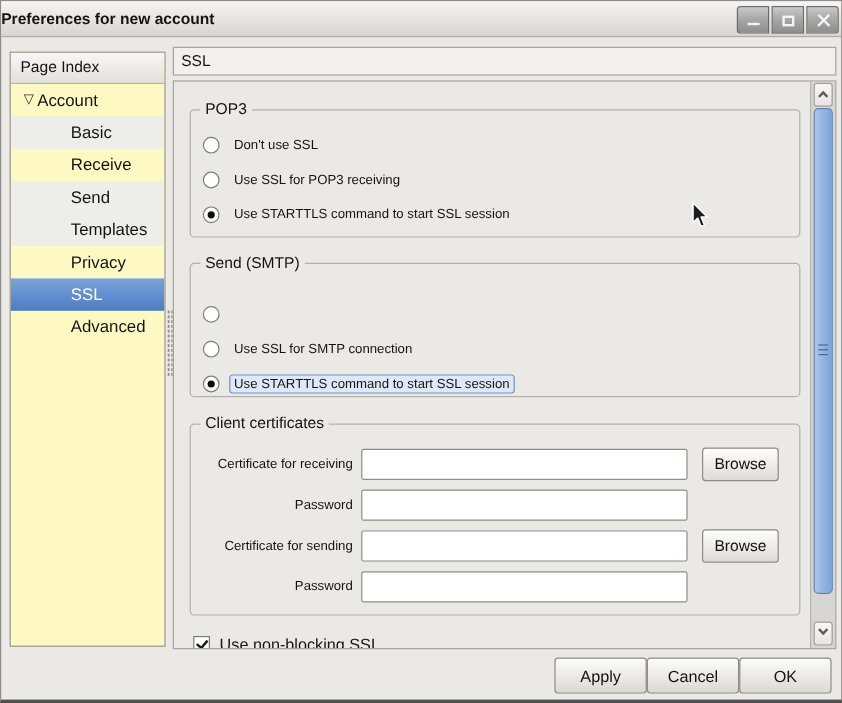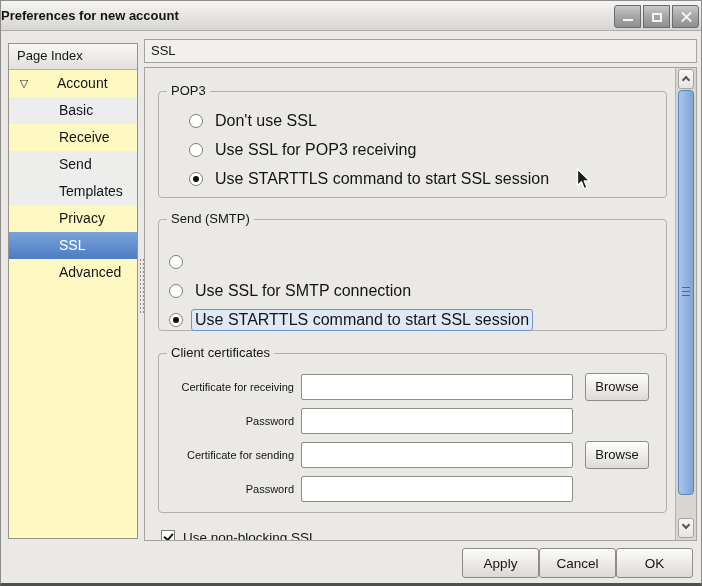--- a/index.html
+++ b/index.html
@@ -27,43 +27,43 @@
   
   .sidebar{position:absolute; left:7px; top:12px; width:130px; height:496px;
     border:1px solid #96938f; background:#fef9c3; overflow:hidden;}
   .page-index{height:26px; background:linear-gradient(#f8f7f6,#e2e0dd);
     border-bottom:1px solid #b5b2ae; font-size:13px; line-height:24px; padding-left:8px;}
   .tree-row{position:relative; height:27px; line-height:27px; font-size:14px; cursor:default;}
   .tree-row.alt{background:#ededec;}
   .tree-row.selected{background:linear-gradient(#7ba3db,#4c7cc2); color:#fff;}
   .expander{position:absolute; left:7px; top:0; width:16px; text-align:center; font-size:11px; color:#2b2b2b;}
   .expander::before{content:"▽";}
-  .t-parent{display:block; padding-left:48px;}
+  .t-parent{display:block; padding-left:22px;}
   .t-child{display:block; padding-left:50px;}
   .splitter{position:absolute; left:138px; top:227px; width:5px; height:56px;
     background-image:radial-gradient(circle,#8f8d8a 0.9px,transparent 1.1px);
     background-size:3px 4px;}
   
   .page-header{position:absolute; left:143px; top:8px; width:553px; height:24px;
     border:1px solid #a5a3a0; background:#f1f0ee; font-size:13px; line-height:21px; padding-left:6px;}
   
   .scroll-frame{position:absolute; left:143px; top:36px; width:553px; height:474px;
     border:1px solid #a5a3a0; background:#ebe9e6; overflow:hidden;}
   .content{position:absolute; left:0; top:0; right:21px; bottom:0; overflow:hidden; padding-left:13px;}
   .group{position:relative; margin-right:8px; border:1px solid #b3b0ab; border-radius:4px; background:#ebe9e6;}
   .group-label{position:absolute; top:-9px; left:8px; background:#ebe9e6; padding:0 4px; font-size:13px; white-space:nowrap;}
-  .g-pop3{margin-top:23px; height:107px; padding-top:14px;padding-left:20px;}
+  .g-pop3{margin-top:23px; height:107px; padding-top:14px;}
   .g-smtp{margin-top:21px; height:112px; padding-top:27px;}
   .g-certs{margin-top:22px; height:160px; padding-top:18px;}
   .radio-row{display:flex; align-items:center; height:29px; padding-left:10px;}
   .radio{position:relative; flex:none; width:14px; height:14px; border-radius:50%;
     border:1px solid #7f7c78; background:#fff;}
   .radio.checked::after{content:""; position:absolute; left:3px; top:3px; width:6px; height:6px;
     border-radius:50%; background:#0e0e0e;}
-  .radio-label{margin-left:8px; font-size:16px; padding:2px 4px; white-space:nowrap;}
+  .radio-label{margin-left:8px; font-size:11px; padding:2px 4px; white-space:nowrap;}
   .radio-label.focused{background:#dfe8f6; border:1px solid #6f94c9; border-radius:3px; padding:1px 3px;}
   .cert-row{display:flex; align-items:center; height:29px; margin-bottom:5px;}
   .cert-label{flex:none; width:142px; text-align:right; padding-right:7px; font-size:11px; white-space:nowrap;}
   .cert-input{width:272px; height:26px; border:1px solid #908c86; border-radius:2px; background:#fff;
     padding:0 4px; font:13px "Liberation Sans",sans-serif;}
   .browse-btn{margin-left:12px; width:64px; height:28px; border:1px solid #8f8b85; border-radius:3px;
     background:linear-gradient(#fefefe,#dedbd6); font-size:13px; font-family:inherit; color:#141414;}
   .check-row{display:flex; align-items:center; margin-top:13px; height:22px;}
   .checkbox{position:relative; flex:none; width:14px; height:14px; border:1px solid #7f7c78; background:#fff; margin-left:3px;}
   .checkbox.checked::after{content:""; position:absolute; left:2px; top:2px; width:7px; height:4px;

